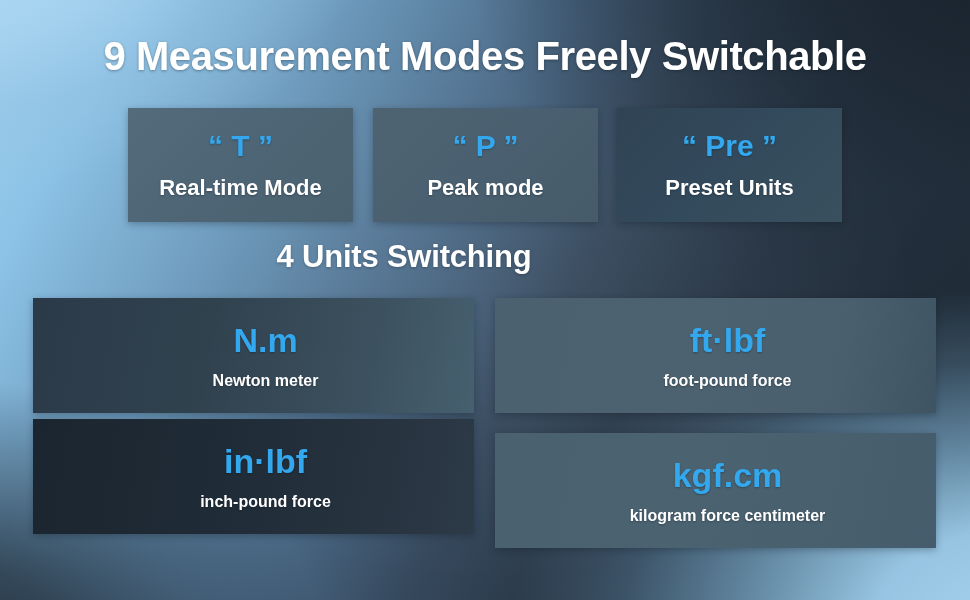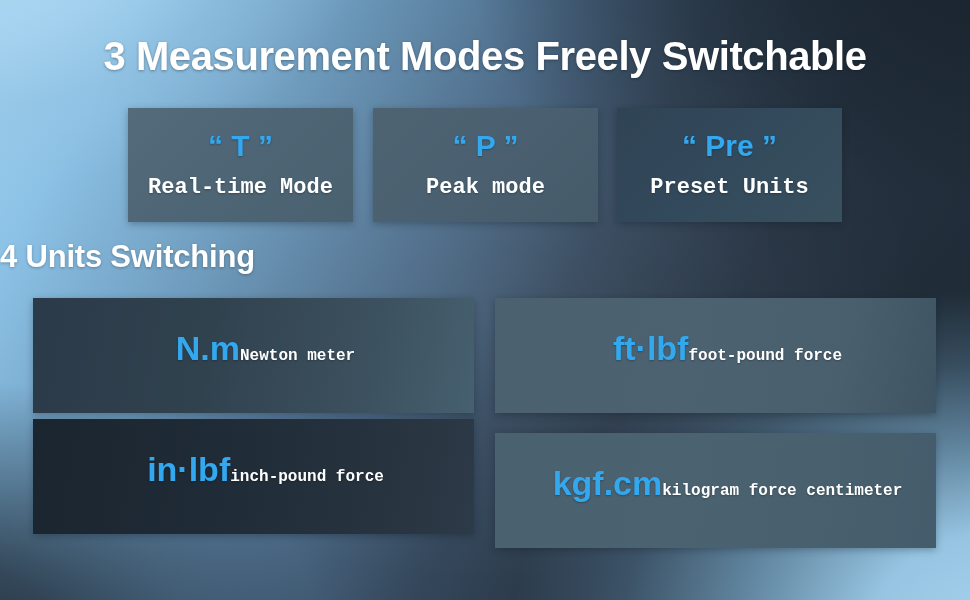--- a/index.html
+++ b/index.html
@@ -92,21 +92,21 @@
     letter-spacing: -0.4px;
     line-height: 1.1;
     text-shadow: 0 1px 3px rgba(10,20,30,0.38);
     white-space: nowrap;
   }
   .subtitle {
     position: absolute;
     left: 0;
     top: 240px;
     width: 808px;
-    text-align: left;
+    text-align: center;
     color: #ffffff;
     font-size: 31px;
     font-weight: bold;
     letter-spacing: -0.2px;
     line-height: 1.1;
     text-shadow: 0 1px 3px rgba(10,20,30,0.30);
     white-space: nowrap;
   }
 
   
@@ -126,21 +126,20 @@
     line-height: 1;
     white-space: nowrap;
     text-shadow: 0 1px 2px rgba(8,18,28,0.30);
   }
   .card .desc {
     color: #ffffff;
     font-weight: bold;
     line-height: 1;
     white-space: nowrap;
     text-shadow: 0 1px 2px rgba(8,18,28,0.32);
-    font-family: Liberation Mono, monospace;
   }
 
   
   .mode-card .sym {
     font-size: 30px;
     margin-bottom: 16px;
   }
   .mode-card .desc {
     font-size: 22px;
   }
@@ -160,21 +159,21 @@
   
   .unit-card .sym {
     font-size: 34px;
     margin-bottom: 16px;
   }
   .unit-card .desc {
     font-size: 16px;
   }
   .unit-card .inner {
     display: flex;
-    flex-direction: row;
+    flex-direction: column;
     align-items: center;
     justify-content: center;
     transform: translateX(12px);
   }
   #unit-card-0 {
     left: 33px; top: 298px; width: 441px; height: 115px;
     background: linear-gradient(100deg, #2b3a48 0%, #31424f 40%, #3b4f5d 72%, #46606f 100%);
   }
   #unit-card-1 {
     left: 495px; top: 298px; width: 441px; height: 115px;
@@ -196,21 +195,21 @@
 
   <div class="bg-layer bg-base"></div>
   <div class="bg-layer bg-dark-ne"></div>
   <div class="bg-layer bg-dark-sw"></div>
   <div class="bg-layer bg-glow-right"></div>
   <div class="bg-layer bg-glow-topleft"></div>
   <div class="bg-layer bg-vignette"></div>
 
   <div class="content">
 
-    <div class="title">3 Measurement Modes Freely Switchable</div>
+    <div class="title">9 Measurement Modes Freely Switchable</div>
 
     <div class="card mode-card" id="mode-card-0">
       <div class="sym">“ T ”</div>
       <div class="desc">Real-time Mode</div>
     </div>
 
     <div class="card mode-card" id="mode-card-1">
       <div class="sym">“ P ”</div>
       <div class="desc">Peak mode</div>
     </div>

